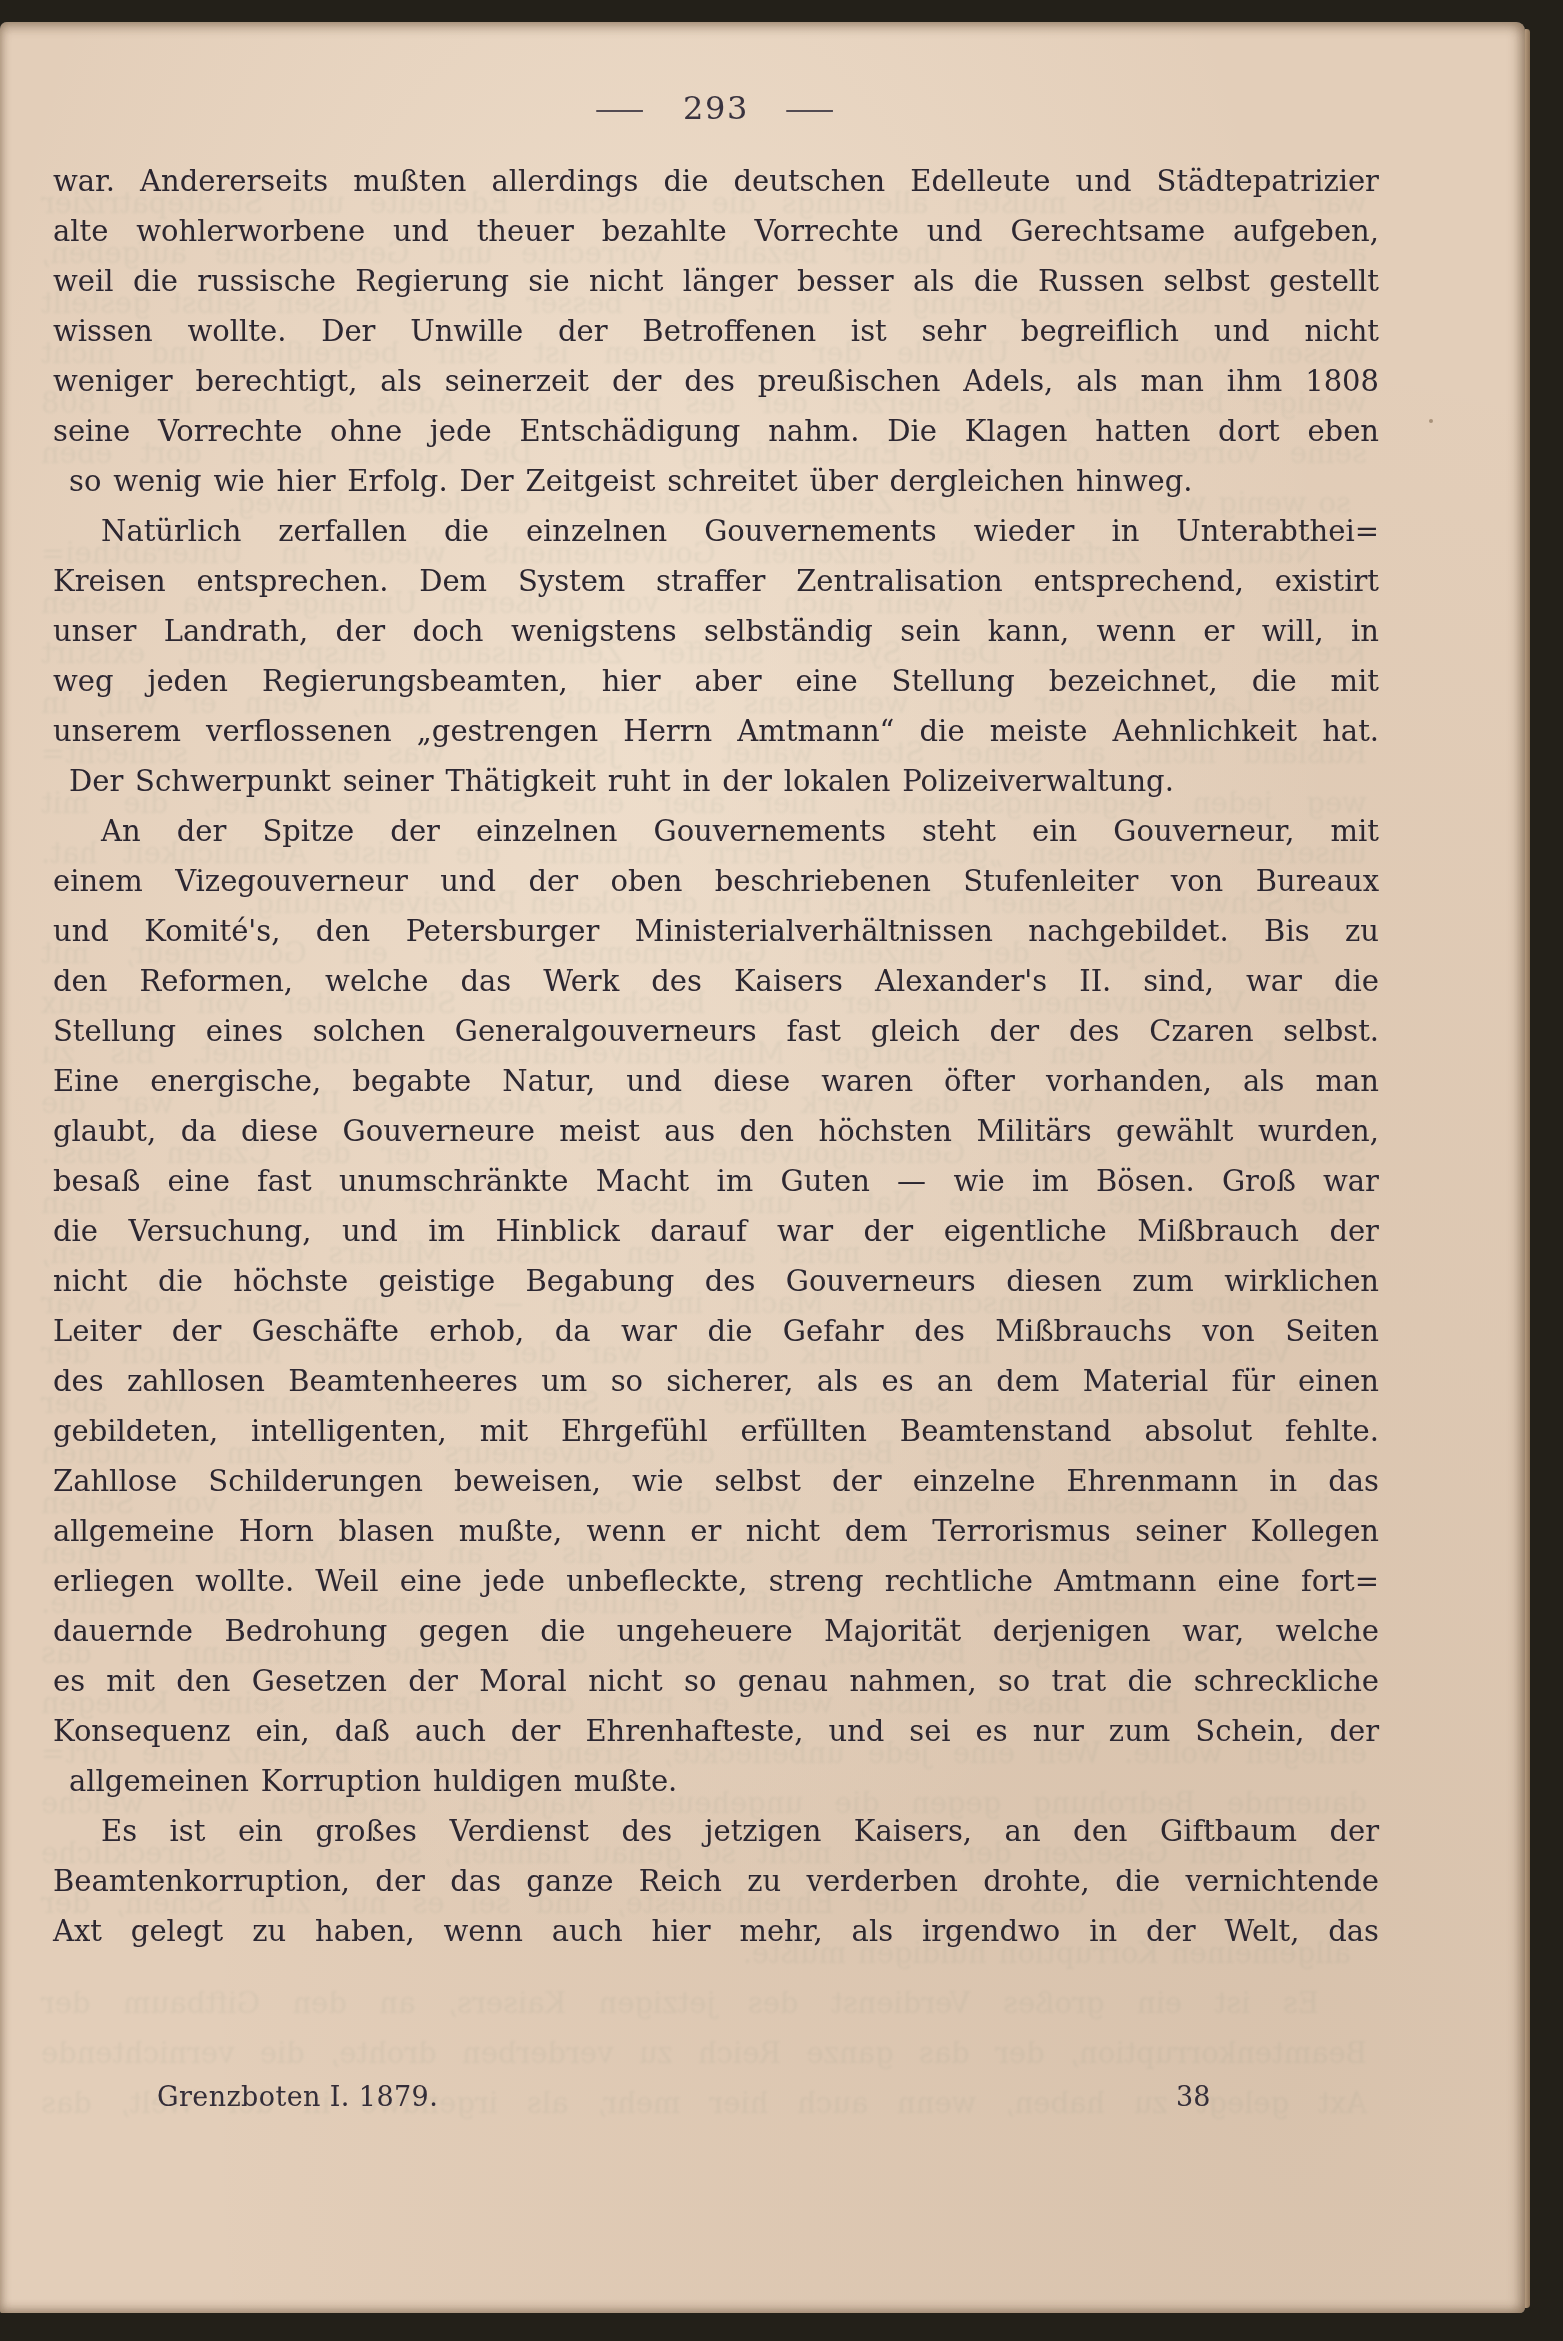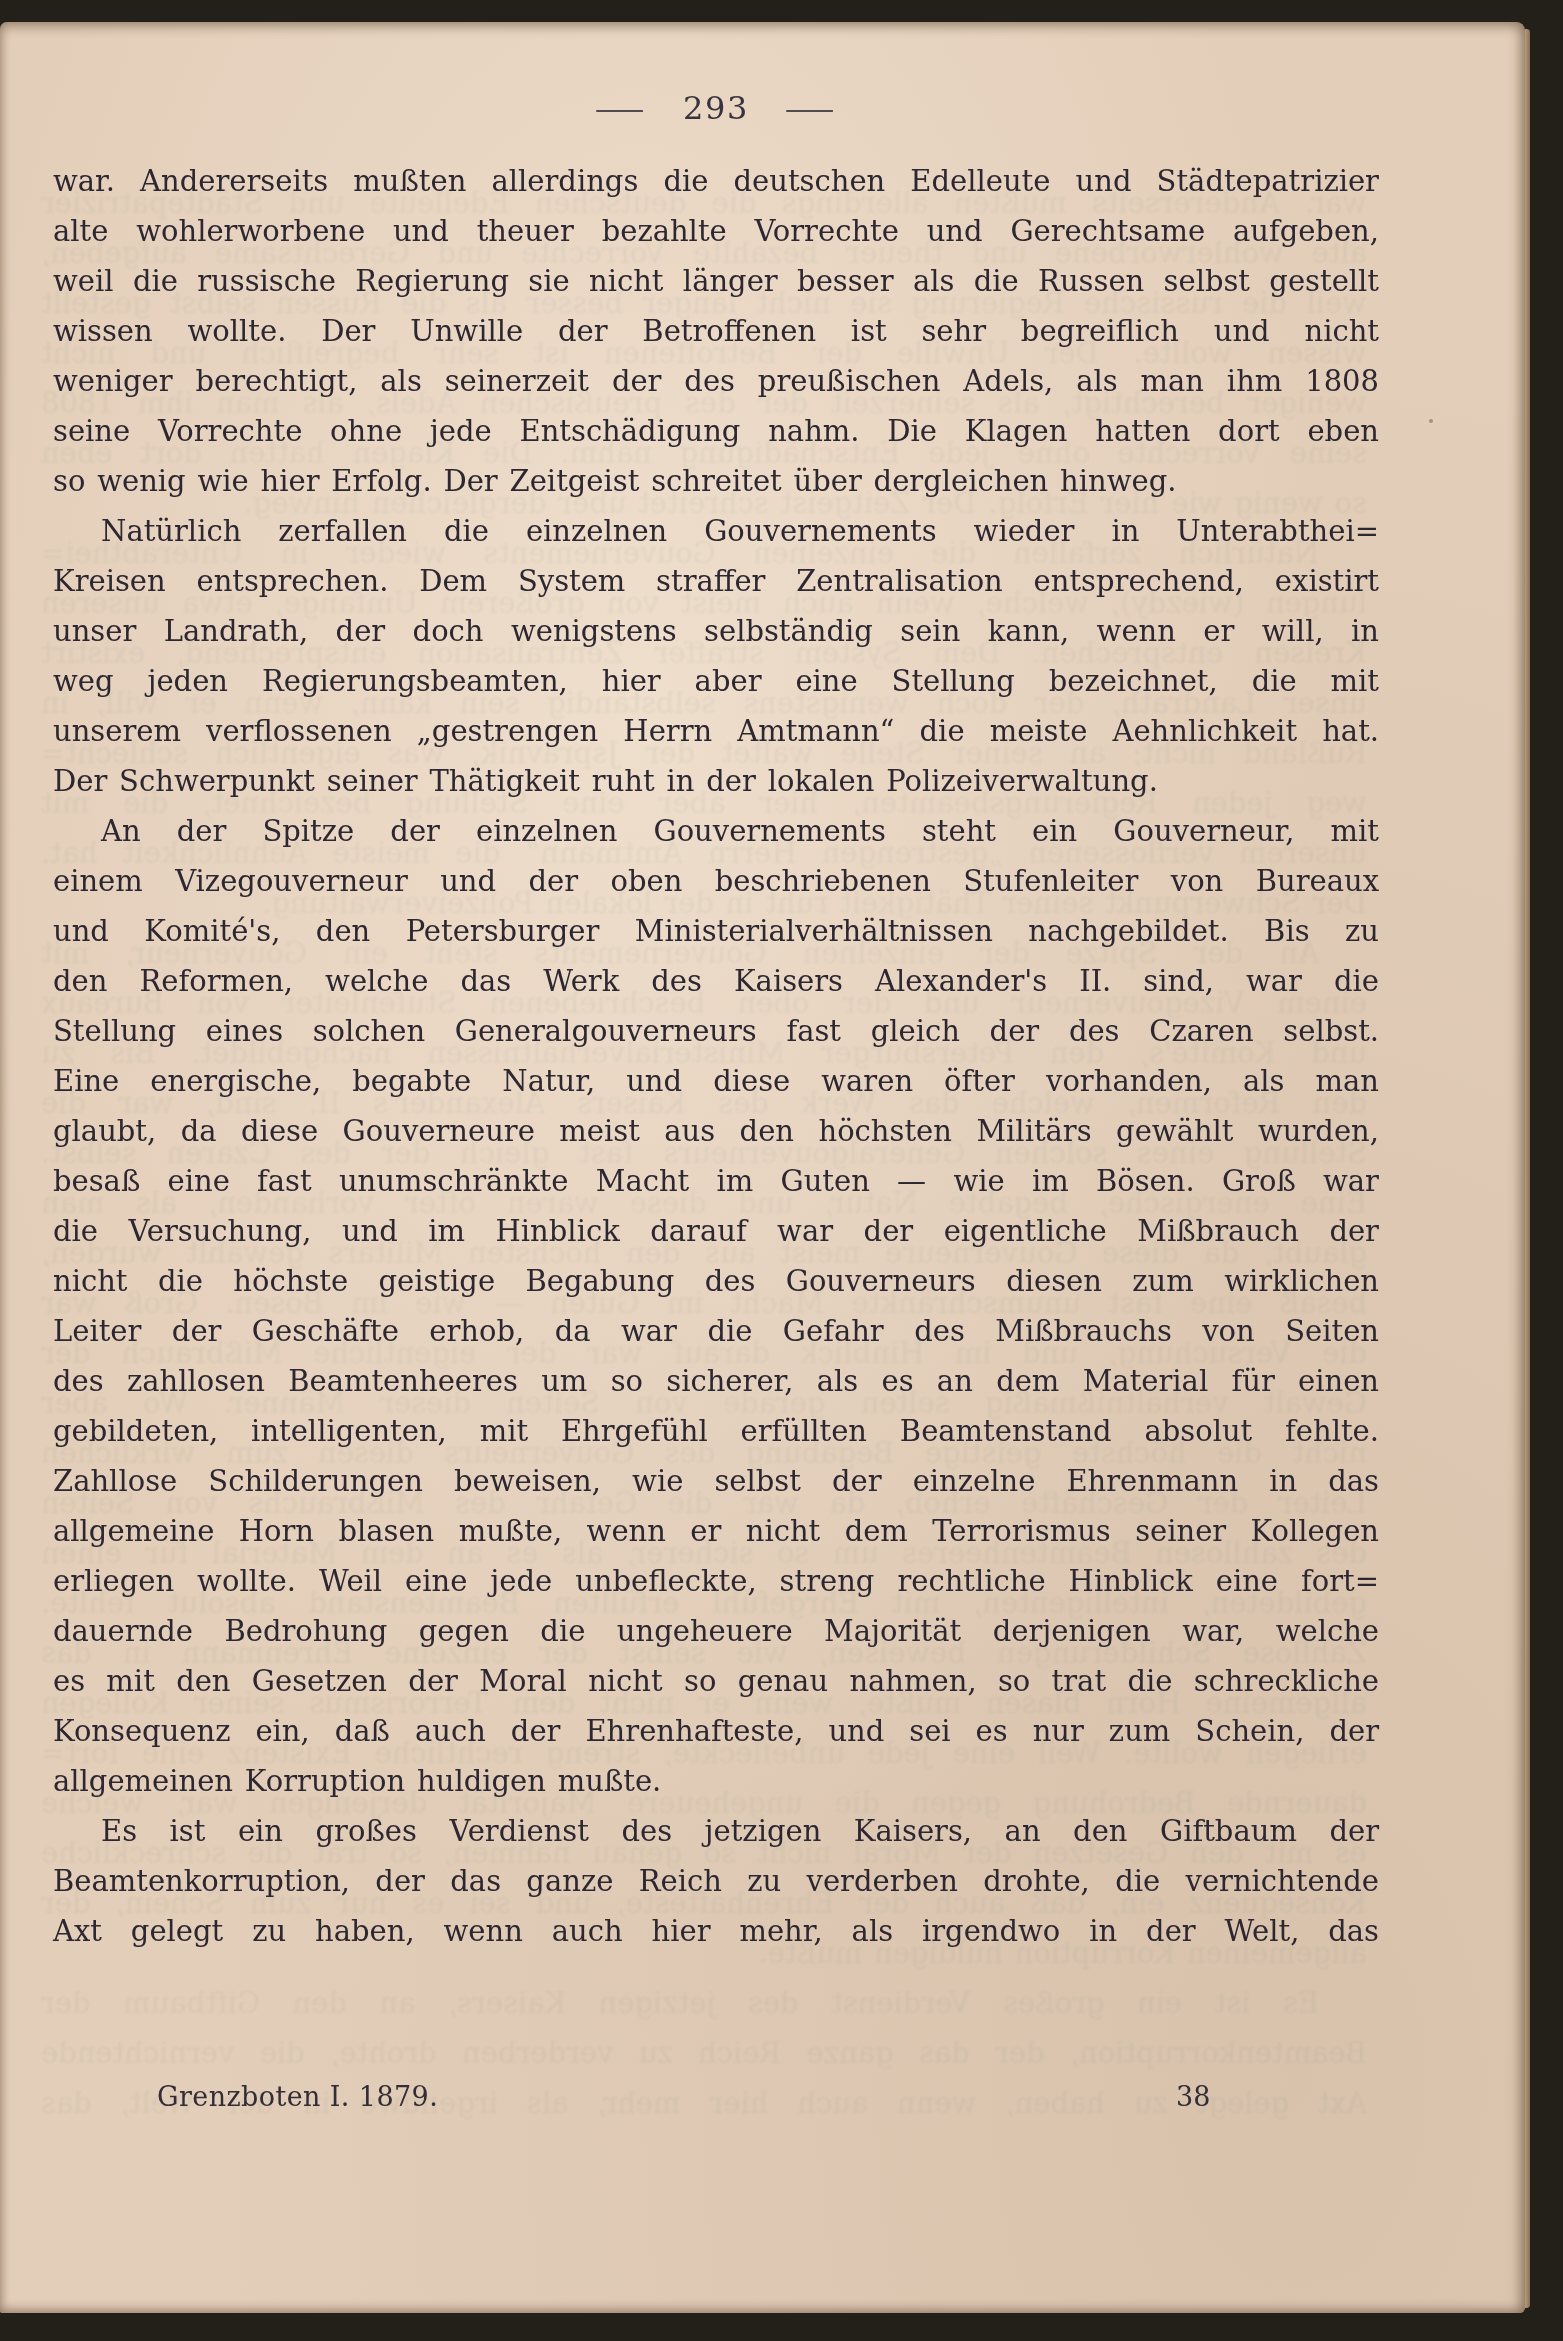--- a/index.html
+++ b/index.html
@@ -53,21 +53,21 @@
     font-size:29px;
     line-height:50px;
     word-spacing:2.6px;
   }
   .body-text .line{
     text-align:justify;
     text-align-last:justify;
     white-space:normal;
   }
   .body-text .line.indent{padding-left:48px;}
-  .body-text .line.end{text-align-last:left;}
+  .body-text .line.end{text-align-last:left;margin-left:16px;}
   
   .body-text.ghost{
     transform:scaleX(-1) translate(12px,22px);
     opacity:.075;
     color:var(--ghost);
     filter:blur(1px);
     pointer-events:none;
   }
   .footer{
     position:absolute;
@@ -159,21 +159,21 @@
         <div class="line">Eine energische, begabte Natur, und diese waren öfter vorhanden, als man</div>
         <div class="line">glaubt, da diese Gouverneure meist aus den höchsten Militärs gewählt wurden,</div>
         <div class="line">besaß eine fast unumschränkte Macht im Guten — wie im Bösen. Groß war</div>
         <div class="line">die Versuchung, und im Hinblick darauf war der eigentliche Mißbrauch der</div>
         <div class="line">nicht die höchste geistige Begabung des Gouverneurs diesen zum wirklichen</div>
         <div class="line">Leiter der Geschäfte erhob, da war die Gefahr des Mißbrauchs von Seiten</div>
         <div class="line">des zahllosen Beamtenheeres um so sicherer, als es an dem Material für einen</div>
         <div class="line">gebildeten, intelligenten, mit Ehrgefühl erfüllten Beamtenstand absolut fehlte.</div>
         <div class="line">Zahllose Schilderungen beweisen, wie selbst der einzelne Ehrenmann in das</div>
         <div class="line">allgemeine Horn blasen mußte, wenn er nicht dem Terrorismus seiner Kollegen</div>
-        <div class="line">erliegen wollte. Weil eine jede unbefleckte, streng rechtliche Hinblick eine fort=</div>
+        <div class="line">erliegen wollte. Weil eine jede unbefleckte, streng rechtliche Amtmann eine fort=</div>
         <div class="line">dauernde Bedrohung gegen die ungeheuere Majorität derjenigen war, welche</div>
         <div class="line">es mit den Gesetzen der Moral nicht so genau nahmen, so trat die schreckliche</div>
         <div class="line">Konsequenz ein, daß auch der Ehrenhafteste, und sei es nur zum Schein, der</div>
         <div class="line end">allgemeinen Korruption huldigen mußte.</div>
         <div class="line indent">Es ist ein großes Verdienst des jetzigen Kaisers, an den Giftbaum der</div>
         <div class="line">Beamtenkorruption, der das ganze Reich zu verderben drohte, die vernichtende</div>
         <div class="line">Axt gelegt zu haben, wenn auch hier mehr, als irgendwo in der Welt, das</div>
       </div>
 
     <div class="footer">

